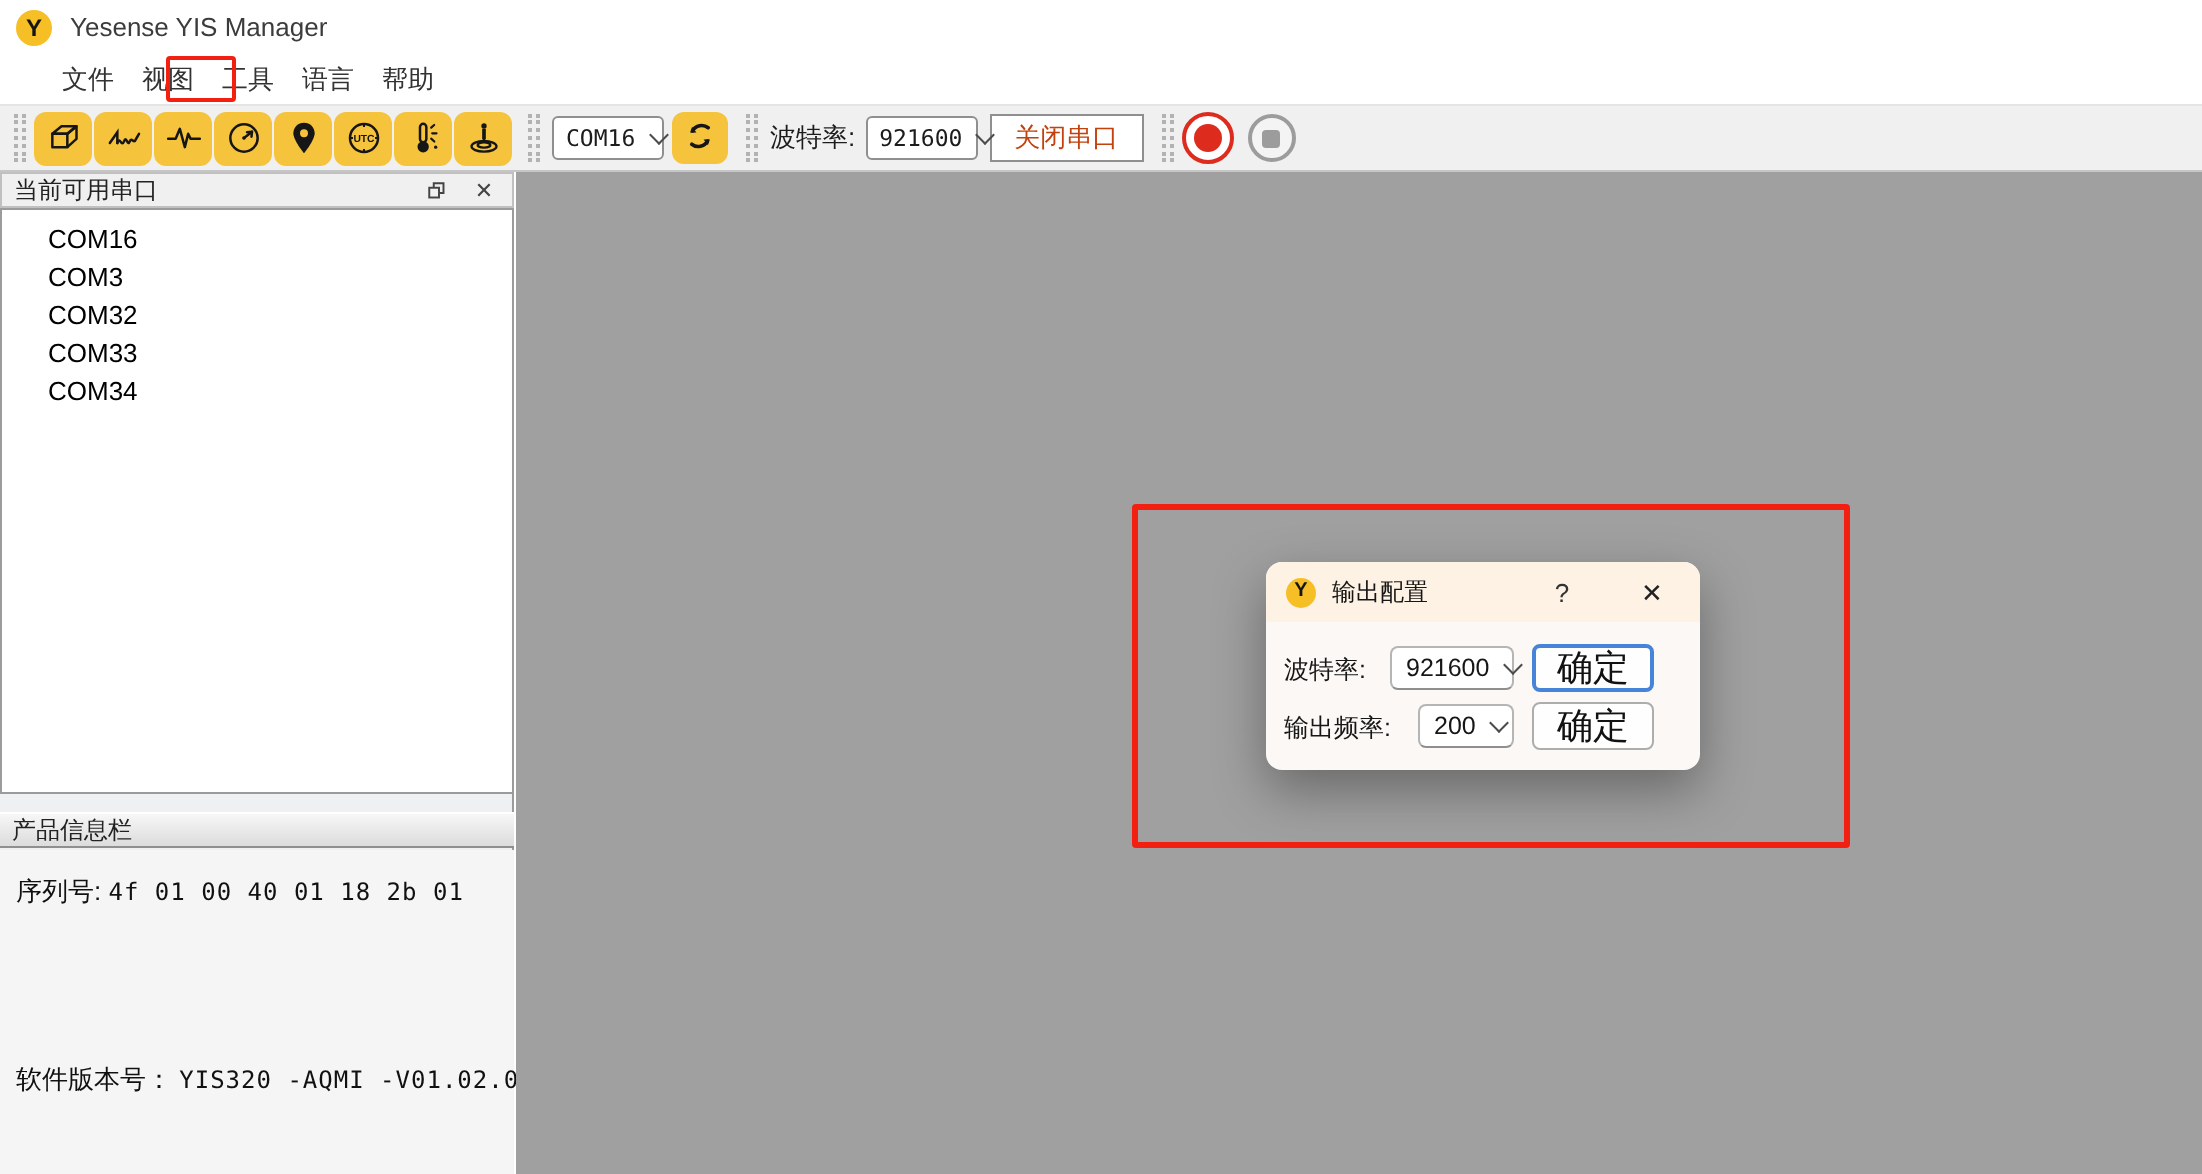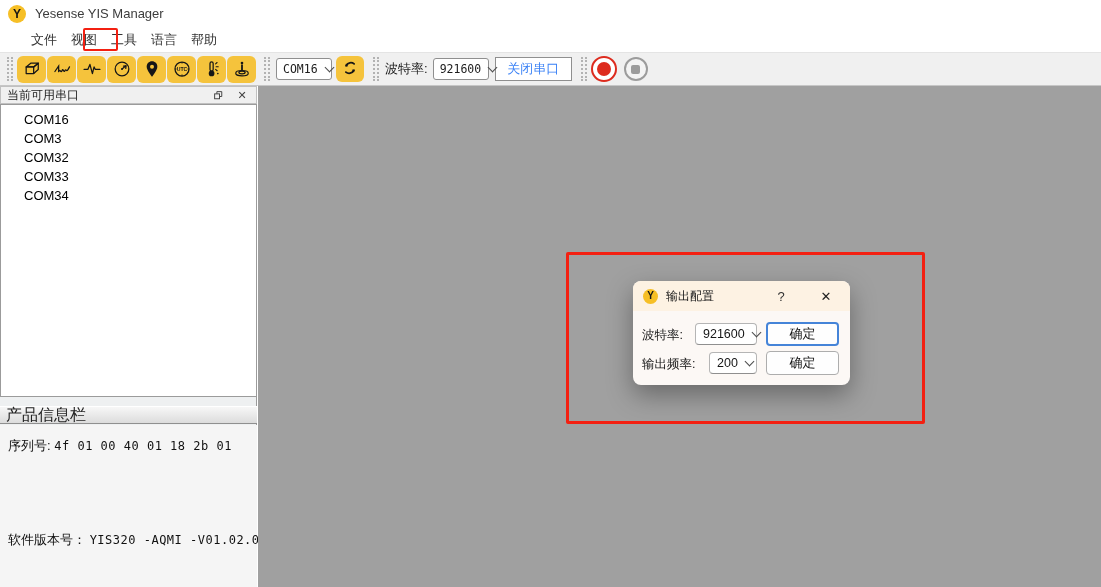--- a/index.html
+++ b/index.html
@@ -36,21 +36,21 @@
            font-size:12px; color:#1c1c1c; }
   .combo .val { font-family:"DejaVu Sans Mono", monospace; font-size:11.5px; }
   .chev { width:7px; height:7px; border-right:1.4px solid #4c4c4c; border-bottom:1.4px solid #4c4c4c;
           transform:rotate(45deg); margin-top:-4px; margin-left:8px; flex:none; }
   .combo-port { width:56px; margin-left:2px; }
   .refresh-btn { width:28px; height:26px; background:#f5c33c; border-radius:6px; border:none;
                  margin-left:4px; display:flex; align-items:center; justify-content:center; }
   .baud-label { font-size:13px; color:#1c1c1c; margin:0 5px 0 2px; }
   .combo-baud { width:56px; }
   .close-port-btn { width:77px; height:24px; background:#ffffff; border:1px solid #8f8f8f;
-                    font-size:13px; color:#3b82f6; margin-left:6px;
+                    font-size:13px; color:#c2410c; margin-left:6px;
                     display:flex; align-items:center; justify-content:center;
                     font-family:"Liberation Sans", sans-serif; }
   .record-btn { width:26px; height:26px; border-radius:50%; border:2px solid #dd2b1e; background:#fff;
                 display:flex; align-items:center; justify-content:center; margin-right:7px; }
   .record-dot { width:14px; height:14px; border-radius:50%; background:#dd2b1e; }
   .stop-btn { width:24px; height:24px; border-radius:50%; border:2px solid #9c9c9c; background:#f4f4f4;
               display:flex; align-items:center; justify-content:center; }
   .stop-square { width:9px; height:9px; border-radius:2px; background:#9c9c9c; }
 
   
@@ -61,21 +61,21 @@
                  font-size:12px; color:#222; }
   .dock-title { flex:1; }
   .dock-btn { width:16px; height:14px; display:flex; align-items:center; justify-content:center;
               margin-left:8px; color:#444; font-size:11px; background:none; border:none; }
   .port-list { position:absolute; top:18px; left:0; width:257px; height:293px; background:#ffffff;
                border:1px solid #9b9b9b; padding-top:5px; }
   .port-item { height:19px; line-height:19px; padding-left:23px; font-size:13px; color:#000; }
   .info-header { position:absolute; top:320px; left:0; width:257px; height:18px;
                  background:linear-gradient(#f7f7f7,#dcdcdc); border-top:1px solid #ffffff;
                  border-bottom:1px solid #8f8f8f; display:flex; align-items:center;
-                 padding:0 6px; font-size:16px; color:#222; }
+                 padding:0 6px; font-size:12px; color:#222; }
   .info-body { position:absolute; top:339px; left:0; width:257px; height:162px; background:#f5f5f5; }
   .serial-row { position:absolute; left:8px; top:12px; font-size:13px; color:#111; white-space:nowrap; }
   .version-row { position:absolute; left:8px; top:106px; font-size:13px; color:#111; white-space:nowrap; }
   .mono-val { font-family:"DejaVu Sans Mono", monospace; font-size:12px; letter-spacing:0.5px; }
 
   
   .main { position:absolute; left:258px; top:86px; width:843px; height:501px; background:#a0a0a0; }
 
   
   .dialog { position:absolute; left:633px; top:281px; width:217px; height:104px; background:#fcf8f5;
@@ -87,22 +87,22 @@
               font-size:10px; line-height:1; }
   .dlg-title { margin-left:8px; font-size:12px; color:#161616; }
   .dlg-help { position:absolute; left:138px; top:0; width:20px; height:30px; border:none; background:none;
               display:flex; align-items:center; justify-content:center; font-size:13px; color:#333; }
   .dlg-close { position:absolute; left:180px; top:0; width:26px; height:30px; border:none; background:none;
                display:flex; align-items:center; justify-content:center; font-size:13px; color:#222; }
   .dlg-label { position:absolute; font-size:12.5px; color:#161616; white-space:nowrap; }
   .dlg-combo { position:absolute; background:#fff; border:1px solid #b5b5b5; border-bottom-color:#8f8f8f;
                border-radius:4px; height:22px; display:flex; align-items:center;
                justify-content:space-between; padding:0 7px; font-size:12.5px; color:#161616; }
-  .dlg-btn { position:absolute; width:73px; height:24px; background:#fefefe; border:1px solid #adadad;
-             border-radius:4px; font-size:13px; color:#111; display:flex; align-items:center;
+  .dlg-btn { position:absolute; width:61px; height:24px; background:#fefefe; border:1px solid #adadad;
+             border-radius:4px; font-size:18px; color:#111; display:flex; align-items:center;
              justify-content:center; font-family:"Liberation Sans", sans-serif; }
   .dlg-btn.primary { border:2px solid #4584d8; }
   .lbl1 { left:9px; top:46px; }
   .cmb1 { left:62px; top:42px; width:62px; }
   .btn1 { left:133px; top:41px; }
   .lbl2 { left:9px; top:75px; }
   .cmb2 { left:76px; top:71px; width:48px; }
   .btn2 { left:133px; top:70px; }
 
   

